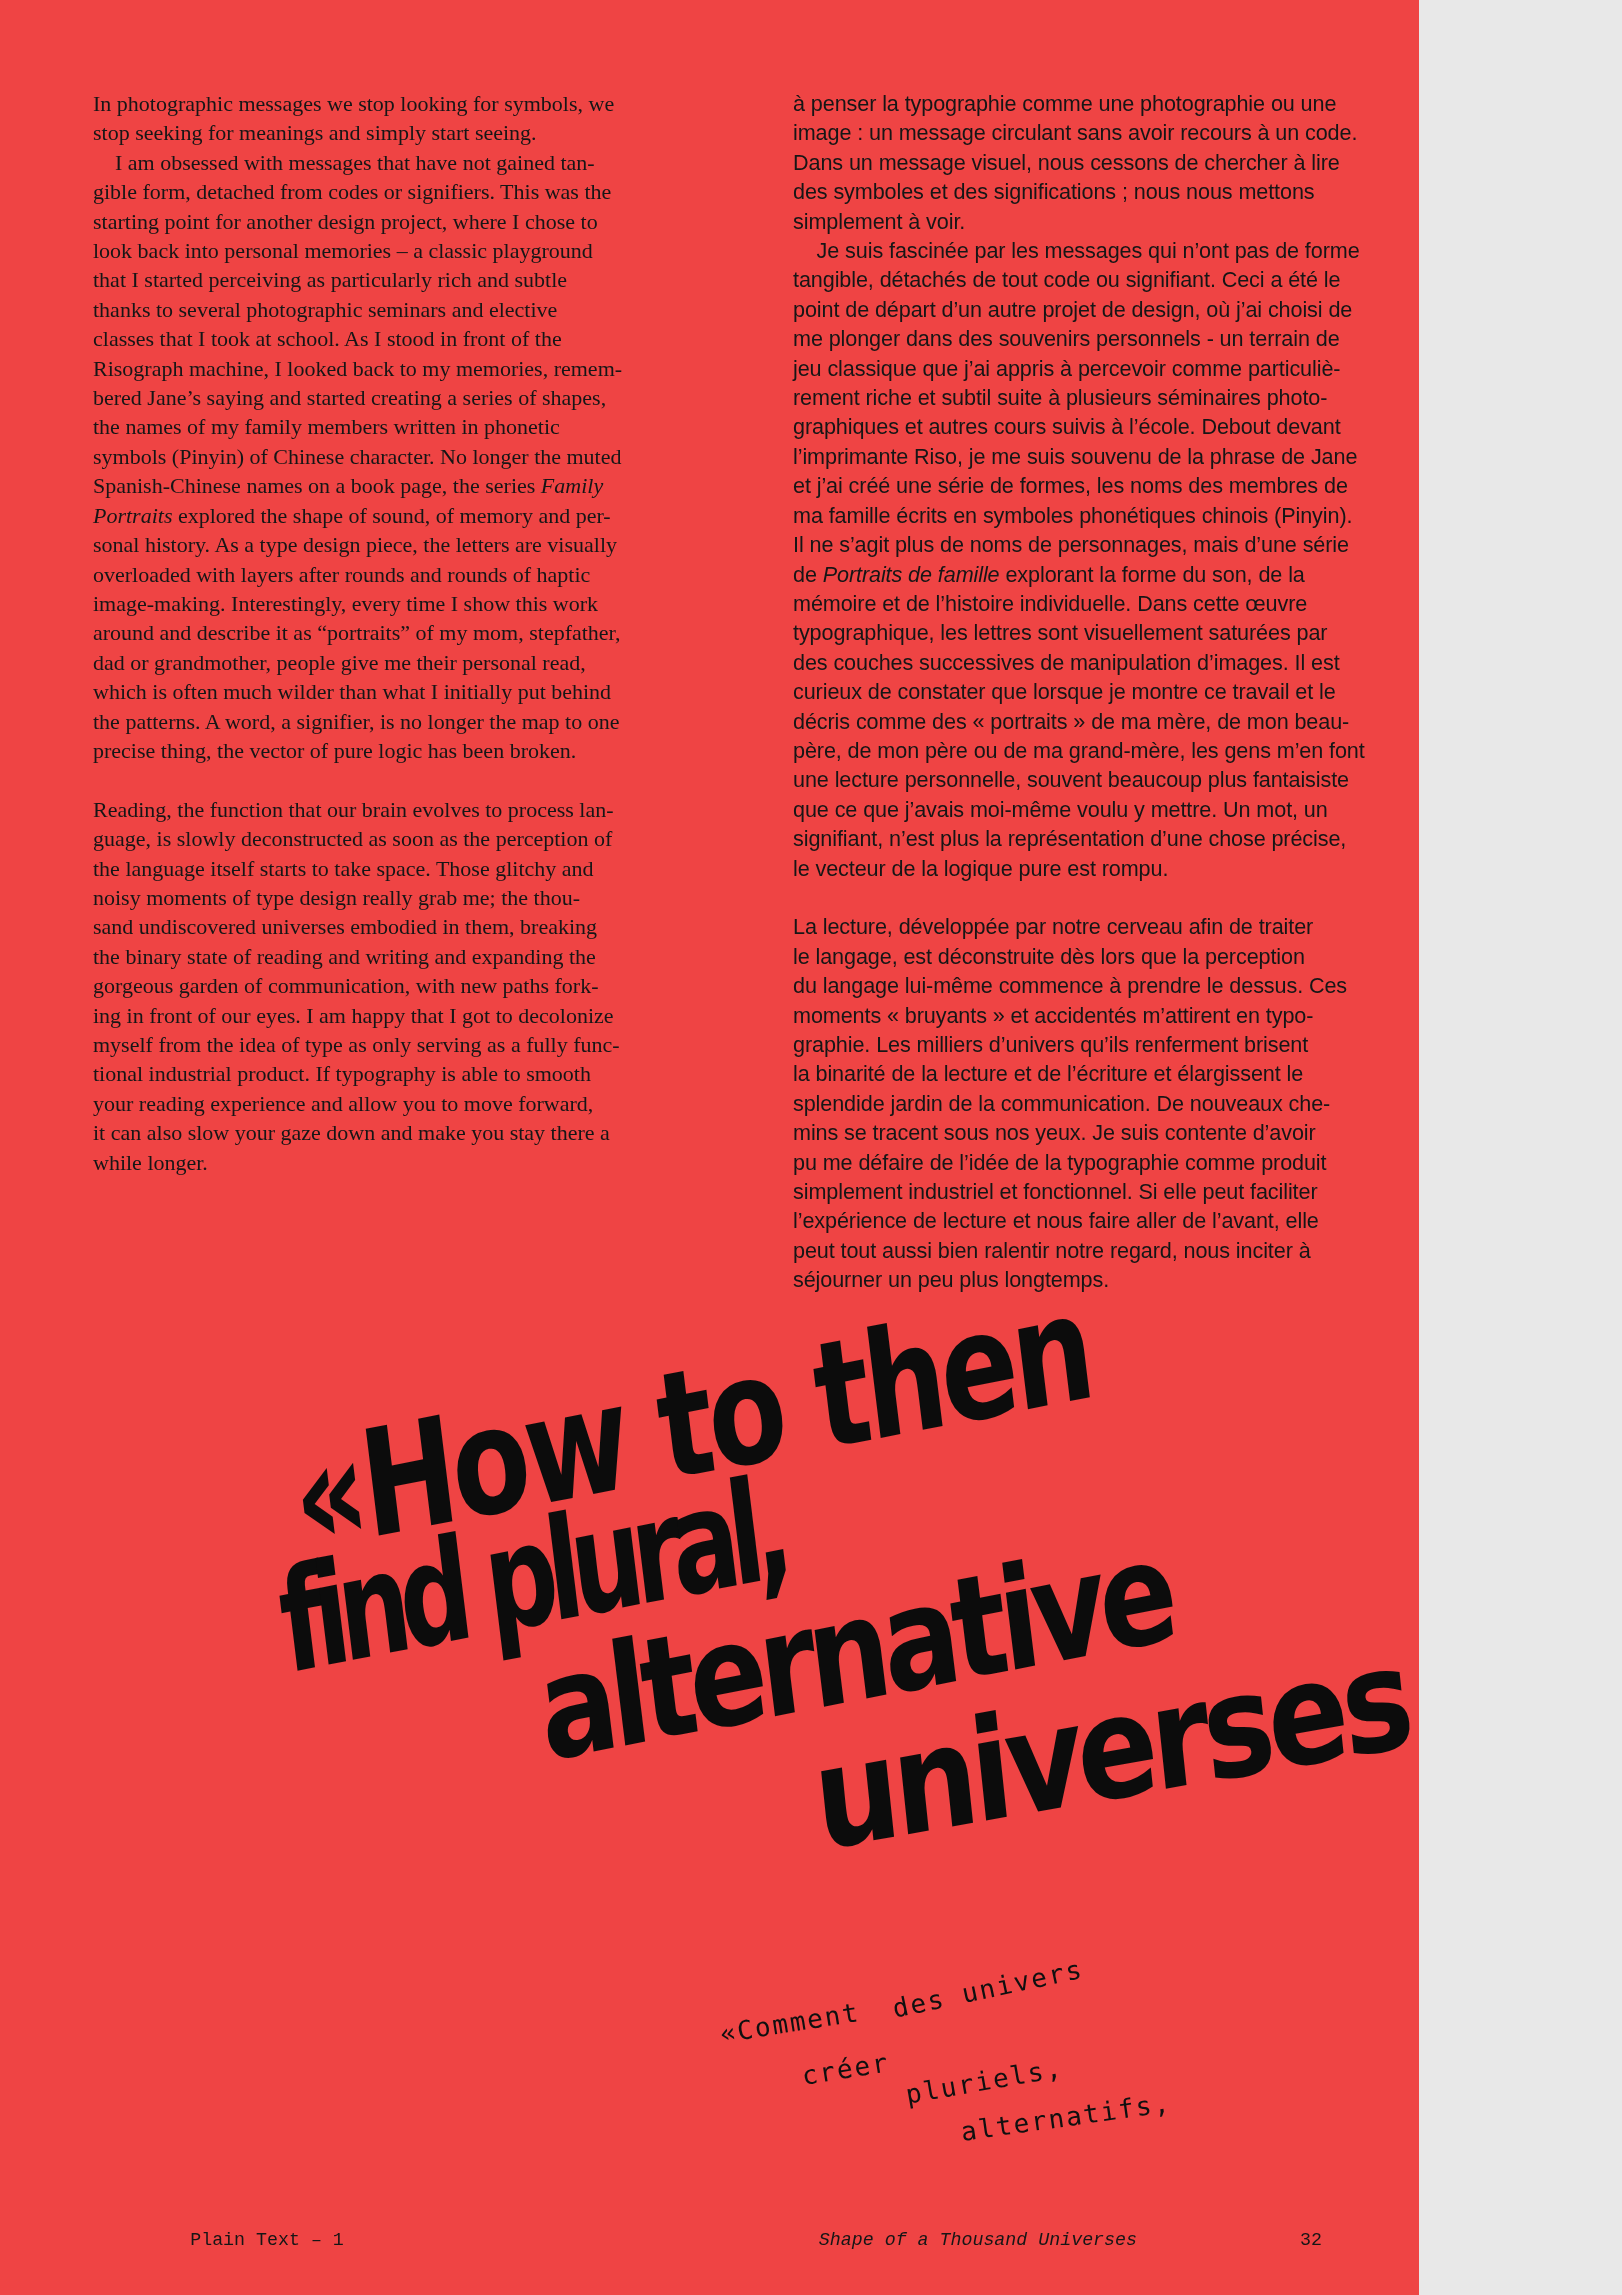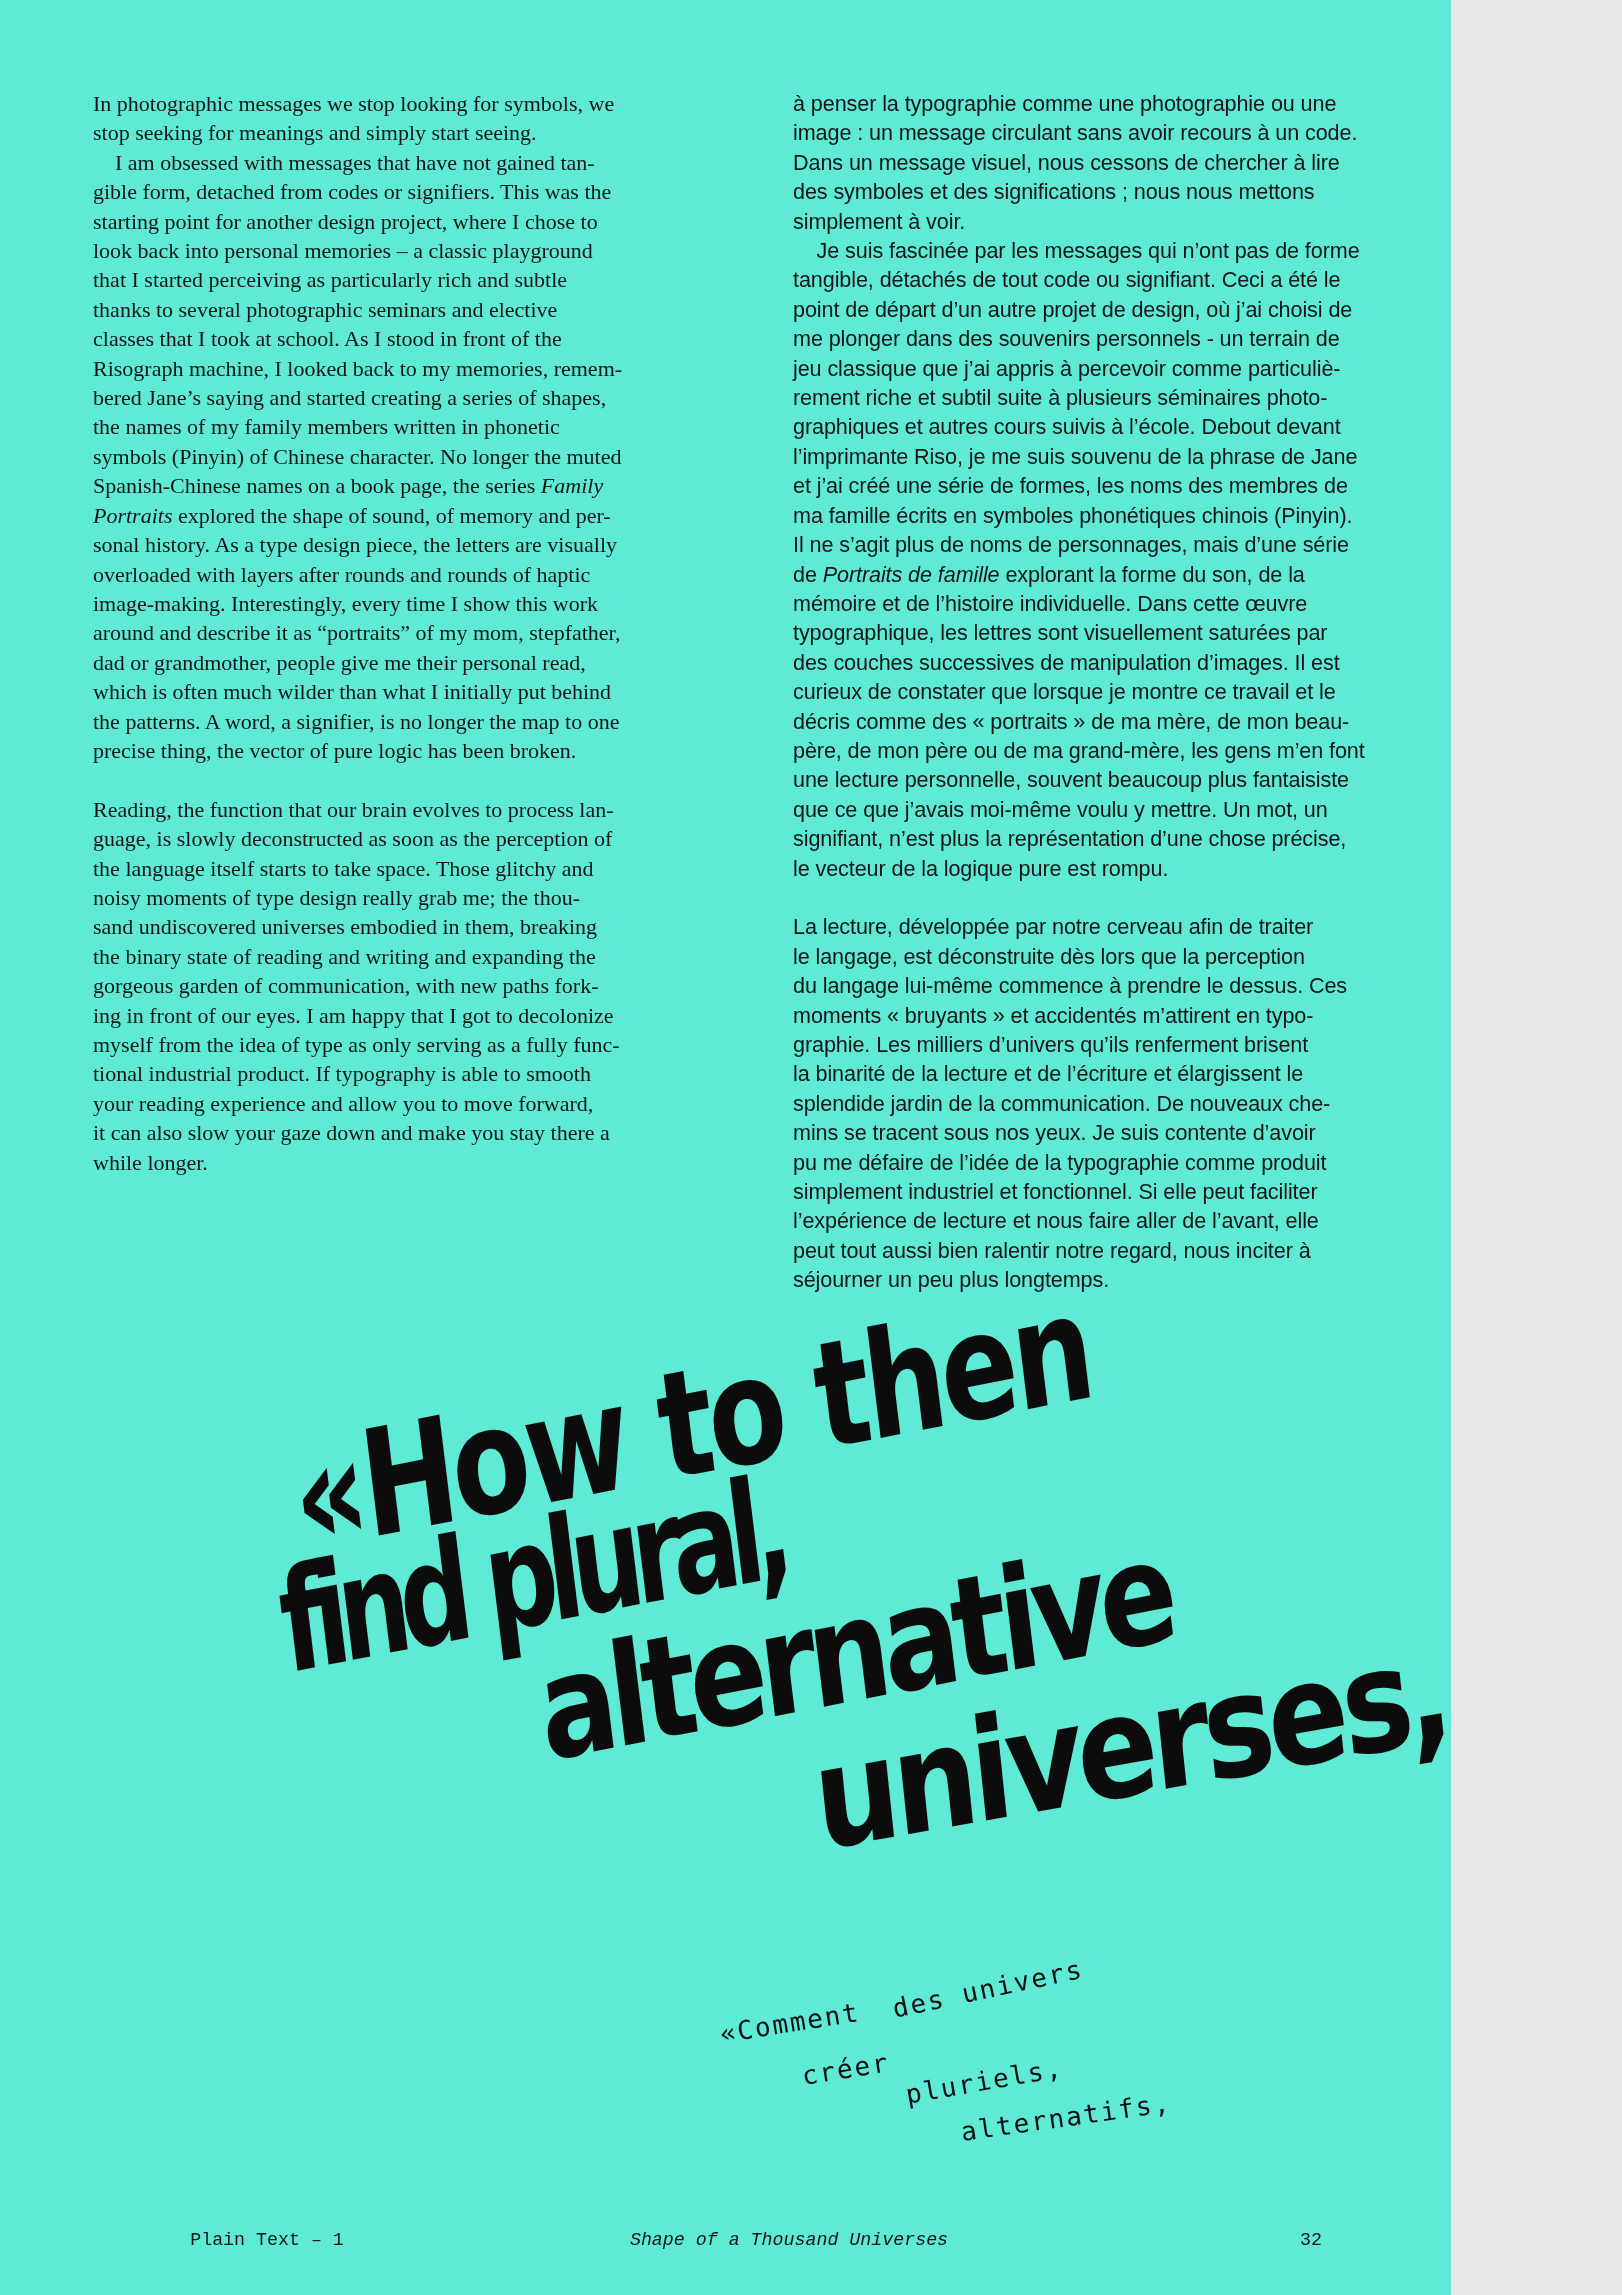--- a/index.html
+++ b/index.html
@@ -1,23 +1,22 @@
 <!DOCTYPE html>
 <html style="font-size:10.5px"><head>
 <meta charset="utf-8">
 <style>
   html,body{margin:0;padding:0;background:#e8e8e8;}
   .page{
     position:relative;
     width:1419px;height:2295px;
-    background:#5eead4;
+    background:#ef4444;
     color:#161616;
     overflow:hidden;
     font-family:"Liberation Serif", serif;
-    padding-left:32px;
   }
   
   .columns{
     position:absolute;left:93px;top:89px;
     display:flex;gap:25px;
   }
   .col{width:675px;}
   .col-en{
     font-family:"Liberation Serif", serif;
     font-size:22px;line-height:29.4px;
@@ -64,21 +63,21 @@
   .hw4{left:906px;top:2080px;transform:rotate(-10deg);}
   .hw5{left:961px;top:2117px;transform:rotate(-8deg);}
   
   .footer{
     position:absolute;left:93px;top:2230px;width:1392px;
     display:flex;align-items:baseline;
     font-family:"Liberation Mono", monospace;
     font-size:18.3px;color:#161616;
   }
   .footer .f-left{flex:1;text-align:center;}
-  .footer .f-center{flex:2;text-align:center;font-style:italic;}
+  .footer .f-center{flex:2;text-align:right;font-style:italic;}
   .footer .f-right{flex:1;text-align:center;}
 </style>
 </head>
 <body>
 
 <div class="page">
 
   <div class="columns">
 
     <div class="col col-en">

